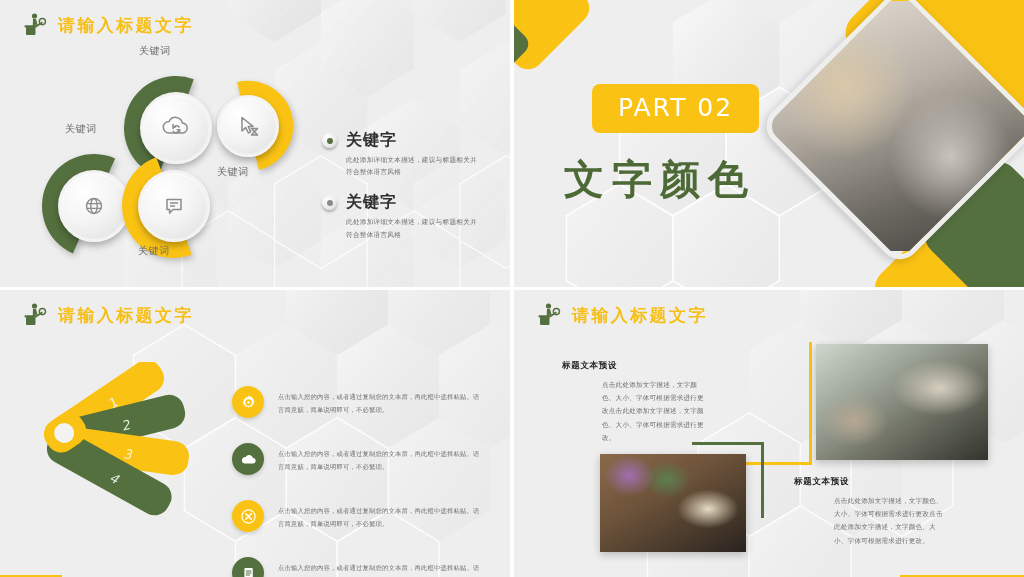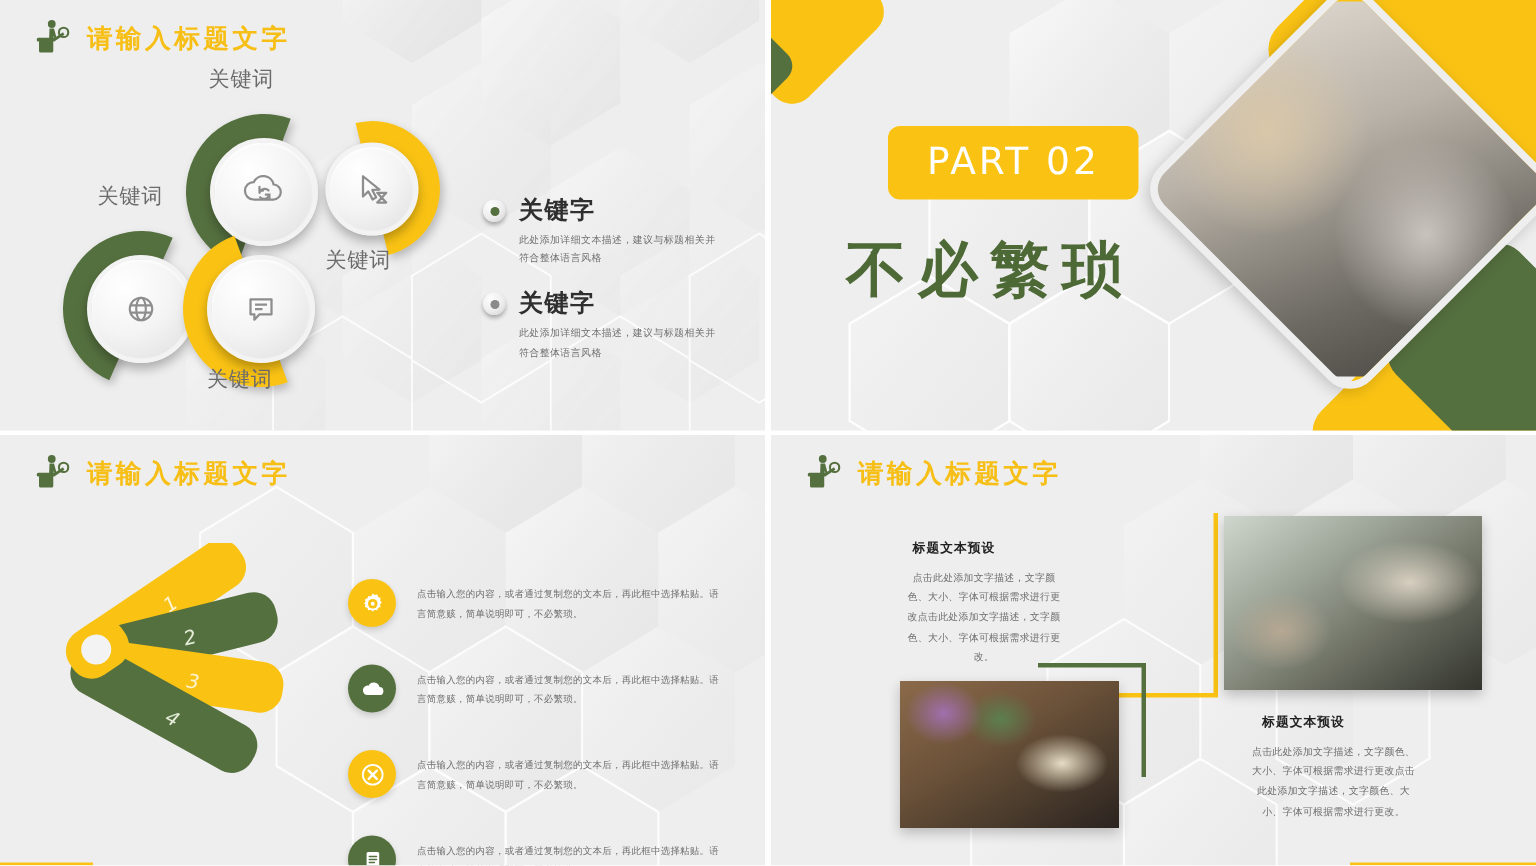--- a/index.html
+++ b/index.html
@@ -42,21 +42,21 @@
   .hub{
     position:absolute; width:72px; height:72px; border-radius:50%;
     left:26px; top:26px;
     background:radial-gradient(circle at 34% 28%, #ffffff 0%, #f4f4f4 48%, #dedede 100%);
     box-shadow:0 4px 7px rgba(0,0,0,.28), inset 0 1px 2px #fff;
     display:flex; align-items:center; justify-content:center;
     border:3px solid #f3f3f3;
   }
   .hub svg{ width:34px; height:34px; filter:none; }
   .ring-lbl{
-    position:absolute; font-size:14px; color:#6b6b6b; white-space:nowrap;
+    position:absolute; font-size:10px; color:#6b6b6b; white-space:nowrap;
     letter-spacing:.6px;
   }
 
   .bullets{ position:absolute; left:322px; top:130px; width:176px; }
   .bullet{ display:flex; gap:9px; margin-bottom:14px; }
   .bdot{
     flex:0 0 15px; width:15px; height:15px; border-radius:50%; margin-top:3px;
     background:radial-gradient(circle at 34% 28%,#fdfdfd 0%,#ededed 55%,#cfcfcf 100%);
     box-shadow:0 2px 3px rgba(0,0,0,.3);
     display:flex; align-items:center; justify-content:center;
@@ -114,21 +114,21 @@
   .icirc.y{ background:#fac314; } .icirc.g{ background:#55703f; }
   .icirc svg{ width:17px; height:17px; }
   .irow p{ font-size:6.3px; line-height:2.1; color:#6e6e6e; width:206px; margin-top:4px; letter-spacing:.2px;}
 
   
   .s4 .ph{ position:absolute; overflow:hidden; box-shadow:0 3px 8px rgba(0,0,0,.22); }
   .ph-tr{ right:36px; top:54px; width:172px; height:116px; }
   .ph-bl{ left:86px; top:164px; width:146px; height:98px; }
   .bar-y{ position:absolute; background:#fac314; }
   .bar-g{ position:absolute; background:#55703f; }
-  .t4{ position:absolute;text-align:center; }
+  .t4{ position:absolute; }
   .t4 h4{ font-size:8.5px; font-weight:700; color:#1f1f1f; letter-spacing:.7px; margin-bottom:7px; }
   .t4 p{ font-size:6.6px; line-height:2.0; color:#6e6e6e; letter-spacing:.2px;margin-left:40px; }
   .t4-a{ left:48px; top:70px; width:148px; }
   .t4-b{ left:280px; top:186px; width:150px; }
   .btm-bar{ position:absolute; left:0; bottom:0; height:2px; background:#fac314; }
 
   
   .pic-meeting{
     width:100%; height:100%;
     background:
@@ -325,21 +325,21 @@
     <div class="deco d-y-br"></div>
     <div class="deco d-g-br"></div>
 
     <div class="photo-dia">
       <div class="inner">
           <div class="pic-meeting"></div>
         </div>
     </div>
 
     <div class="part-badge">PART 02</div>
-    <div class="part-sub">不必繁琐</div>
+    <div class="part-sub">文字颜色</div>
   </div>
 
   <div class="slide s3">
     <div class="hexbg">
       <svg viewBox="0 0 520 300" preserveAspectRatio="none">
         <defs>
           <polygon id="hx3" points="44,0 88,25 88,76 44,101 0,76 0,25"></polygon>
           <linearGradient id="hgC" x1="0" y1="0" x2="1" y2="1">
             <stop offset="0" stop-color="#ffffff" stop-opacity=".95"></stop>
             <stop offset="1" stop-color="#d6d6d6" stop-opacity=".5"></stop>

